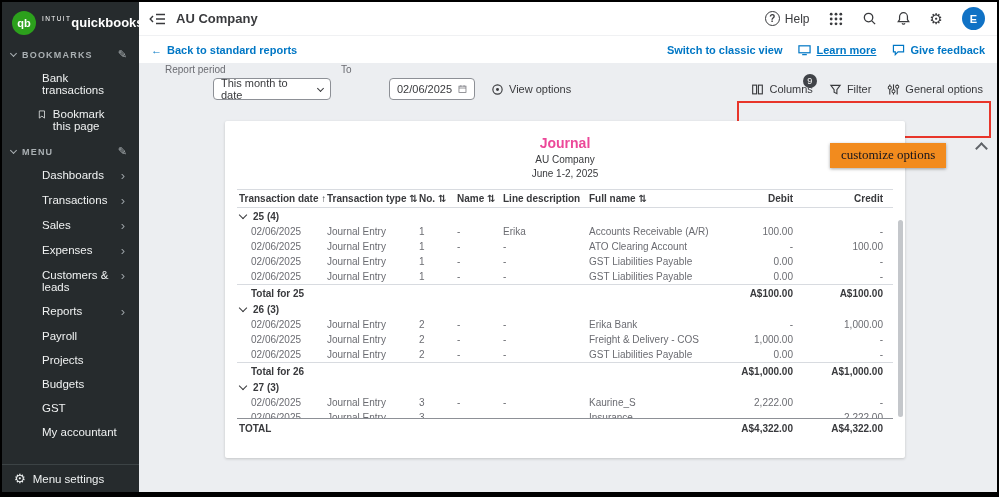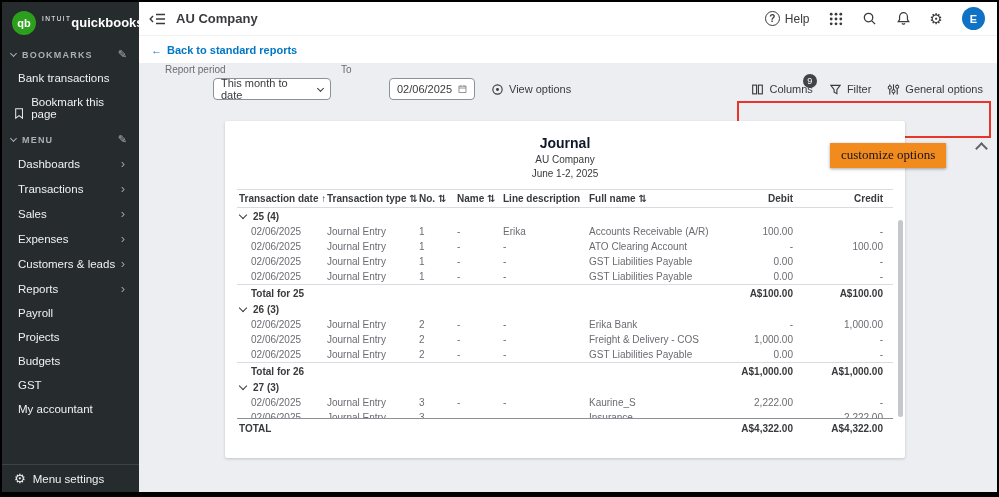--- a/index.html
+++ b/index.html
@@ -11,21 +11,21 @@
   .brand { display: flex; align-items: center; gap: 6px; padding: 9px 10px 6px; }
   .qb-circle { width: 24px; height: 24px; border-radius: 50%; background: #2ca01c; color: #fff; font-weight: bold; font-size: 11px; display: flex; align-items: center; justify-content: center; flex-shrink: 0; }
   .brand-text { display: flex; flex-direction: row; line-height: 1.05; }
   .intuit { font-size: 6.5px; letter-spacing: 1.4px; color: #fff; }
   .product { font-size: 13px; font-weight: bold; color: #fff; }
   .new-btn { margin: 4px 13px 12px; height: 22px; border: 1px solid #fff; border-radius: 12px; background: transparent; color: #fff; font-size: 11px; cursor: pointer; font-family: inherit; }
   .section-head { display: flex; align-items: center; padding: 7px 12px 5px 9px; }
   .sec-chev { width: 5px; height: 5px; border-left: 1.4px solid #aab0b3; border-bottom: 1.4px solid #aab0b3; transform: rotate(-45deg); margin: 0 6px 2px 0; }
   .sec-label { font-size: 9px; font-weight: bold; letter-spacing: 1.2px; color: #aab0b3; }
   .pencil { margin-left: auto; color: #aab0b3; font-size: 11px; cursor: pointer; }
-  .side-item { display: flex; align-items: flex-end; padding: 6px 14px 6px 16px; font-size: 11.5px; color: #f0f2f2; cursor: pointer; }
+  .side-item { display: flex; align-items: flex-start; padding: 6px 14px 6px 16px; font-size: 11.5px; color: #f0f2f2; cursor: pointer; margin-left: 24px; }
   .side-item .bm-icon { margin-right: 7px; margin-left: -4px; }
   .side-chev { margin-left: auto; color: #9aa0a4; font-size: 13px; line-height: 1; }
   .menu-settings { margin-top: auto; border-top: 1px solid #3c4345; padding: 7px 12px; display: flex; align-items: center; gap: 7px; font-size: 11.5px; cursor: pointer; }
   .ms-gear { font-size: 13px; line-height: 1; }
 
   
   .main { flex: 1; min-width: 0; display: flex; flex-direction: column; }
   .topbar { height: 34px; background: #fff; display: flex; align-items: center; padding: 0 12px 0 10px; border-bottom: 1px solid #f0f1f3; }
   .collapse-icon { display: inline-flex; cursor: pointer; }
   .company-name { margin-left: 10px; font-size: 13px; font-weight: bold; color: #393a3d; }
@@ -59,21 +59,21 @@
   .right-tools { margin-left: auto; align-self: flex-end; height: 22px; display: flex; align-items: center; gap: 16px; padding-right: 2px; }
   .tool-btn { display: flex; align-items: center; gap: 5px; font-size: 11px; color: #393a3d; cursor: pointer; position: relative; }
   .badge { position: absolute; top: -9px; right: -4px; width: 14px; height: 14px; border-radius: 50%; background: #404348; color: #fff; font-size: 9px; display: flex; align-items: center; justify-content: center; }
 
   .highlight-rect { position: absolute; left: 598px; top: 38px; width: 254px; height: 37px; border: 2px solid #e8352a; pointer-events: none; }
   .annotation { position: absolute; left: 691px; top: 80px; background: #f28b1e; color: #14141e; font-family: "Liberation Serif", serif; font-size: 13px; padding: 4px 11px 5px; box-shadow: 0 1px 3px rgba(0,0,0,.35); z-index: 5; }
   .collapse-up { position: absolute; left: 838px; top: 81px; width: 9px; height: 9px; border-left: 2px solid #5f6368; border-top: 2px solid #5f6368; transform: rotate(45deg); cursor: pointer; }
 
   
   .report-card { position: relative; margin: 21px 0 0 86px; width: 680px; height: 337px; background: #fff; box-shadow: 0 1px 3px rgba(0,0,0,.18); border-radius: 2px; }
-  .rep-title { text-align: center; font-size: 14px; font-weight: bold; color: #0f172a; padding-top: 14px; }
+  .rep-title { text-align: center; font-size: 14px; font-weight: bold; color: #ec4899; padding-top: 14px; }
   .rep-company, .rep-period { text-align: center; font-size: 10px; color: #393a3d; margin-top: 3px; }
   .thead { margin: 10px 12px 0; height: 19px; border-top: 1px solid #d8dbe0; border-bottom: 1px solid #d8dbe0; display: flex; align-items: center; font-size: 10px; font-weight: bold; color: #393a3d; }
   .hcell { flex: 0 0 auto; padding: 0 2px; white-space: nowrap; overflow: visible; cursor: pointer; }
   .tbody { margin: 0 12px; height: 210px; overflow: hidden; }
   .trow { display: flex; align-items: center; height: 15px; font-size: 10px; color: #6b6c72; white-space: nowrap; }
   .trow.group { height: 16px; cursor: pointer; }
   .trow.total { height: 17px; border-top: 1px solid #d8dbe0; color: #393a3d; font-weight: bold; }
   .cell { flex: 0 0 auto; padding: 0 2px; white-space: nowrap; overflow: hidden; }
   .c-date { width: 88px; } .c-type { width: 92px; } .c-no { width: 38px; } .c-name { width: 46px; }
   .c-desc { width: 86px; } .c-full { width: 130px; }
@@ -212,20 +212,38 @@
         <span class="tb-icon gear-glyph">⚙</span>
         <span class="avatar">E</span>
       </div>
     </header>
 
     <div class="subbar">
       <a class="link">
         <span>←</span>
         <span>Back to standard reports</span>
       </a>
+      <div class="subbar-right">
+        <a class="link">
+            <span>Switch to classic view</span>
+          </a>
+        <a class="link underline">
+          <svg width="13" height="12" viewBox="0 0 14 12">
+              <rect x="1" y="1.5" width="12" height="7.5" fill="none" stroke="#0077c5" stroke-width="1.3"></rect>
+              <line x1="4.5" y1="11" x2="9.5" y2="11" stroke="#0077c5" stroke-width="1.3"></line>
+            </svg>
+          <span>Learn more</span>
+        </a>
+        <a class="link">
+          <svg width="13" height="12" viewBox="0 0 14 13">
+              <path d="M1.5 1.5h11v7h-6l-3 3v-3h-2z" fill="none" stroke="#0077c5" stroke-width="1.3"></path>
+            </svg>
+          <span>Give feedback</span>
+        </a>
+      </div>
     </div>
 
     <div class="workspace">
 
 
       <div class="filter-row">
         <div class="field">
           <label>Report period</label>
           <div class="control sel">
             <span>This month to date</span>

